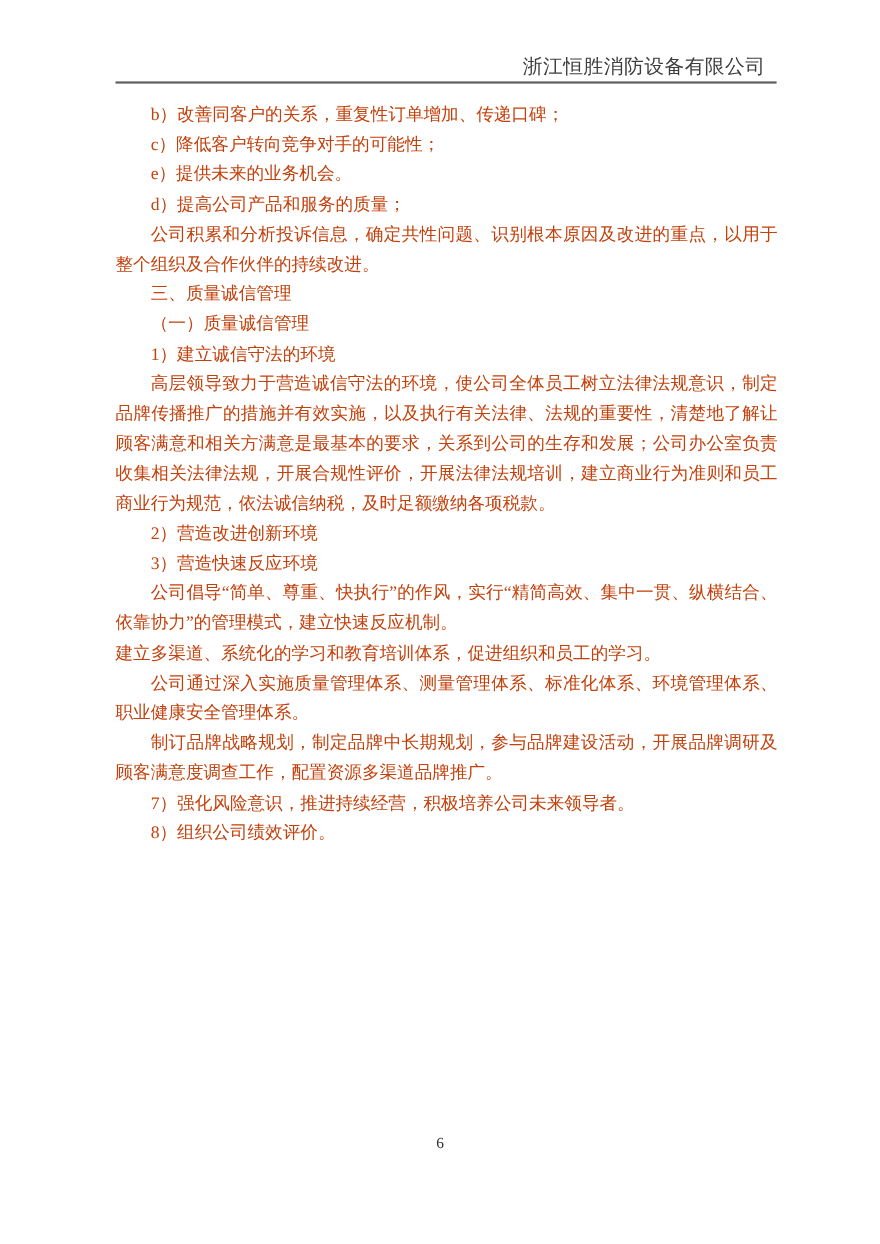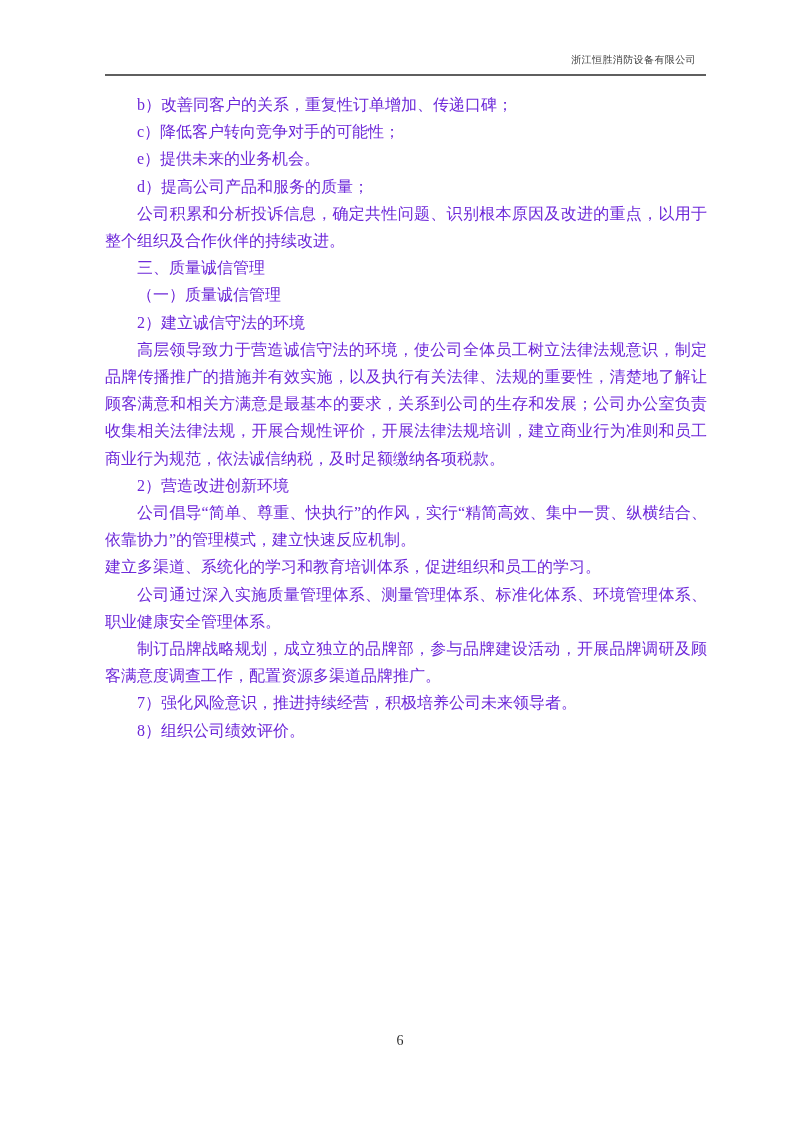--- a/index.html
+++ b/index.html
@@ -12,21 +12,21 @@
     width: 800px;
     height: 1131px;
     background: #ffffff;
     font-family: "Liberation Serif", "DejaVu Serif", serif;
     overflow: hidden;
   }
   .company {
     position: absolute;
     top: 52px;
     right: 104px;
-    font-size: 10px;
+    font-size: 18px;
     line-height: 16px;
     letter-spacing: 0.4px;
     color: #3d3d3d;
     white-space: nowrap;
   }
   .header-rule {
     position: absolute;
     top: 74px;
     left: 105px;
     width: 601px;
@@ -63,35 +63,36 @@
 </style>
 </head>
 <body>
 
 <div class="page" style="background: rgb(255, 255, 255);">
 
   <div class="company" style="color: rgb(61, 61, 61);">浙江恒胜消防设备有限公司</div>
 
   <div class="header-rule" style="background: rgb(95, 95, 95);"></div>
 
-  <div class="doc-body" style="color: #6d28d9;">
+  <div class="doc-body" style="color: #c2410c;">
       <p class="para indent">b）改善同客户的关系，重复性订单增加、传递口碑；</p>
       <p class="para indent">c）降低客户转向竞争对手的可能性；</p>
       <p class="para indent">e）提供未来的业务机会。</p>
       <p class="para indent">d）提高公司产品和服务的质量；</p>
       <p class="para indent">公司积累和分析投诉信息，确定共性问题、识别根本原因及改进的重点，以用于整个组织及合作伙伴的持续改进。</p>
       <p class="para indent">三、质量诚信管理</p>
       <p class="para indent">（一）质量诚信管理</p>
-      <p class="para indent">2）建立诚信守法的环境</p>
+      <p class="para indent">1）建立诚信守法的环境</p>
       <p class="para indent">高层领导致力于营造诚信守法的环境，使公司全体员工树立法律法规意识，制定品牌传播推广的措施并有效实施，以及执行有关法律、法规的重要性，清楚地了解让顾客满意和相关方满意是最基本的要求，关系到公司的生存和发展；公司办公室负责收集相关法律法规，开展合规性评价，开展法律法规培训，建立商业行为准则和员工商业行为规范，依法诚信纳税，及时足额缴纳各项税款。</p>
       <p class="para indent">2）营造改进创新环境</p>
+      <p class="para indent">3）营造快速反应环境</p>
       <p class="para indent">公司倡导“简单、尊重、快执行”的作风，实行“精简高效、集中一贯、纵横结合、依靠协力”的管理模式，建立快速反应机制。</p>
       <p class="para">建立多渠道、系统化的学习和教育培训体系，促进组织和员工的学习。</p>
       <p class="para indent">公司通过深入实施质量管理体系、测量管理体系、标准化体系、环境管理体系、职业健康安全管理体系。</p>
-      <p class="para indent">制订品牌战略规划，成立独立的品牌部，参与品牌建设活动，开展品牌调研及顾客满意度调查工作，配置资源多渠道品牌推广。</p>
+      <p class="para indent">制订品牌战略规划，制定品牌中长期规划，参与品牌建设活动，开展品牌调研及顾客满意度调查工作，配置资源多渠道品牌推广。</p>
       <p class="para indent">7）强化风险意识，推进持续经营，积极培养公司未来领导者。</p>
       <p class="para indent">8）组织公司绩效评价。</p>
     </div>
 
   <div class="page-footer">
     <span>6</span>
   </div>
 
 </div>
 

